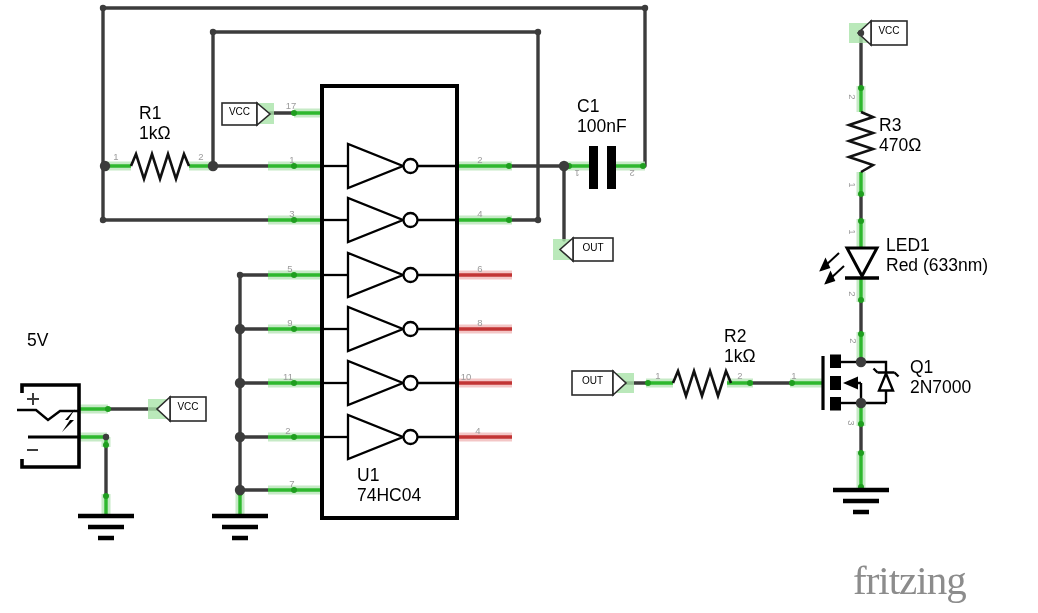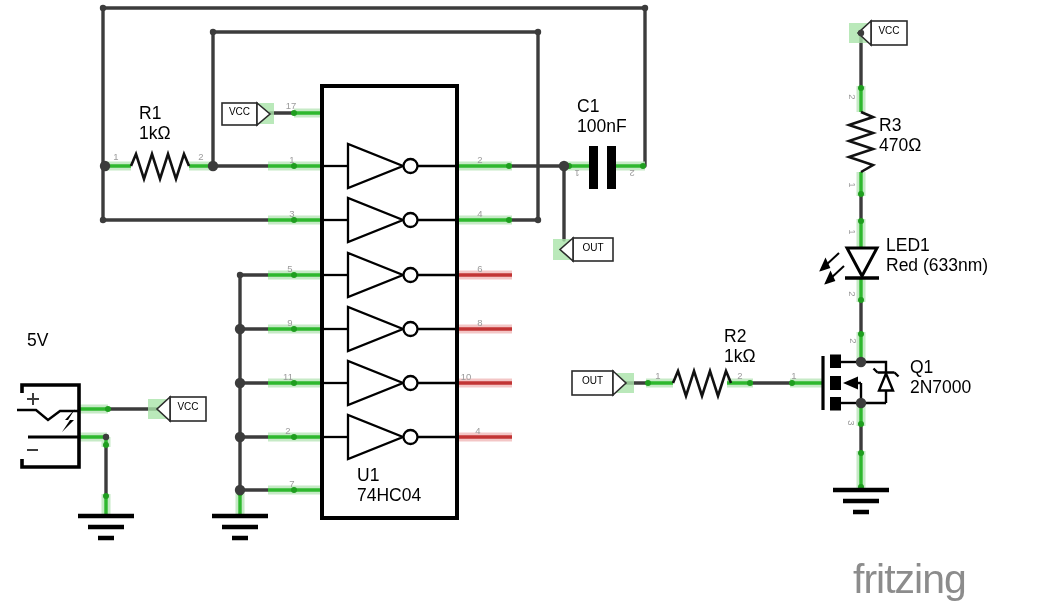--- a/index.html
+++ b/index.html
@@ -6,21 +6,21 @@
   .canvas{position:relative;width:1038px;height:613px;background:#ffffff;
           font-family:"Liberation Sans",sans-serif;overflow:hidden}
   .canvas svg{position:absolute;left:0;top:0}
   .lbl{position:absolute;font-size:17.5px;line-height:1.12;color:#000;white-space:nowrap}
   .pn{position:absolute;font-size:9.5px;color:#9b9b9b;white-space:nowrap;
       transform:translate(-50%,-50%)}
   .pn.r90{transform:translate(-50%,-50%) rotate(90deg)}
   .pn.r180{transform:translate(-50%,-50%) rotate(180deg)}
   .flagtext{position:absolute;font-size:10px;color:#000;text-align:center;line-height:1}
   .logo{position:absolute;left:853px;top:556px;font-size:41px;color:#8c8c8c;
-        font-family:Liberation Sans, sans-serif;letter-spacing:-1px}
+        font-family:Liberation Serif, serif;letter-spacing:-1px}
 </style>
 </head>
 <body>
 
 <div class="canvas">
 
 <svg width="1038" height="613" viewBox="0 0 1038 613" xmlns="http://www.w3.org/2000/svg">
 
   <g stroke="#3c3c3c" stroke-width="3.4" fill="none" stroke-linecap="round">
     <path d="M103,8 H645"></path>

